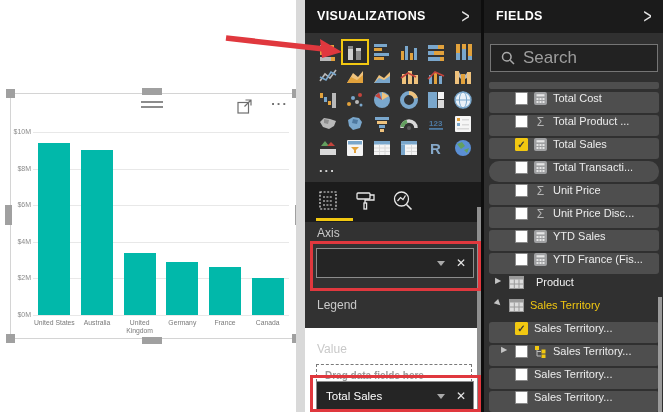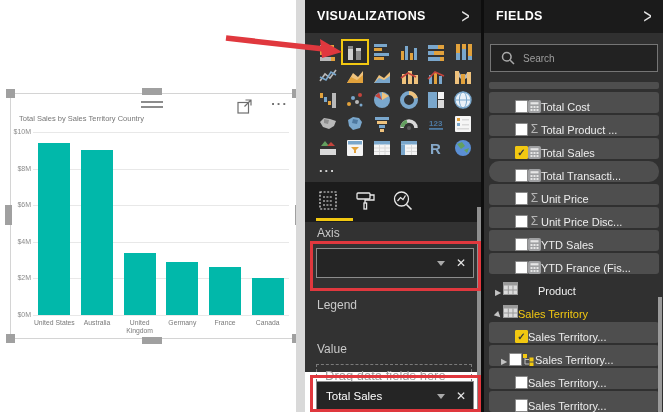--- a/index.html
+++ b/index.html
@@ -25,21 +25,21 @@
     font-size:13px; font-weight:bold; letter-spacing:2px; }
 
   #chart-title { position:absolute; left:8px; top:20px; font-size:7.5px; color:#777; }
   #plot { position:absolute; left:22px; top:38px; width:256px; height:183px; }
   .gridline { position:absolute; left:0; width:256px; height:1px; background:#E8E8E8; }
   .ytick { position:absolute; left:-22px; width:20px; text-align:right; font-size:7px; color:#8A8A8A; }
   .bar { position:absolute; bottom:0; }
   .xlabel { position:absolute; top:187px; font-size:6.8px; color:#7A7A7A; text-align:center; line-height:1.2; }
 
   
-  #viz-pane { position:absolute; left:305px; top:0; width:176px; height:372px; background:#323232; }
+  #viz-pane { position:absolute; left:305px; top:0; width:176px; height:328px; background:#323232; }
   .pane-header { position:relative; height:33px; background:#1B1B1B; color:#FFF;
     font-size:12.5px; font-weight:bold; letter-spacing:.4px; line-height:33px; padding-left:12px; }
   .pane-chevron { position:absolute; right:11px; top:0; font-size:14px; font-weight:normal;
     color:#E8E8E8; transform:scaleY(1.4); }
   #viz-gallery { position:absolute; left:11px; top:41px; width:164px;
     display:grid; grid-template-columns:repeat(6,27px); grid-auto-rows:24px; }
   .vicon { width:24px; height:22px; display:flex; align-items:center; justify-content:center; }
   .vicon.sel { background:#2A2A2A; outline:2px solid #F2C811; }
   #viz-more { position:absolute; left:14px; top:160px; color:#D6D6D6; font-size:13px;
     font-weight:bold; letter-spacing:2px; }
@@ -49,35 +49,35 @@
 
   .section-label { position:absolute; left:12px; font-size:12px; color:#C9C9C9; }
   .well { position:absolute; left:11px; width:158px; height:30px; background:#252525;
     border:1px solid #8C8C8C; color:#FFF; font-size:11.5px; display:flex; align-items:center;
     padding-left:9px; }
   .well .caret { position:absolute; right:28px; top:12px; width:0; height:0;
     border-left:4px solid transparent; border-right:4px solid transparent; border-top:5px solid #A9A9A9; }
   .well .remove { position:absolute; right:7px; top:7px; color:#E8E8E8; font-size:12px; }
   .well-dash { position:absolute; left:11px; width:158px; border-top:1px dashed #6F6F6F; }
   #legend-drop { position:absolute; left:11px; top:142px; width:156px; height:23px;
-    border:1px dashed #7A7A7A; color:#9A9A9A; font-size:13px; line-height:22px; padding-left:8px; }
+    border:1px dashed #7A7A7A; color:#9A9A9A; font-size:10px; line-height:22px; padding-left:8px;font-weight:bold; }
   #viz-sections { position:absolute; left:0; top:222px; width:176px; height:190px; }
   #viz-scrollbar { position:absolute; left:172px; top:207px; width:4px; height:205px; background:#8F8F8F; }
 
   #pane-divider { position:absolute; left:481px; top:0; width:3px; height:412px; background:#0E0E0E; }
 
   
   #fields-pane { position:absolute; left:484px; top:0; width:179px; height:412px; background:#303030; }
   #search-box { position:absolute; left:6px; top:44px; width:168px; height:28px; background:#222;
     border:1px solid #757575; display:flex; align-items:center; gap:8px; padding-left:10px; }
-  #search-box span { color:#9E9E9E; font-size:10px; }
+  #search-box span { color:#9E9E9E; font-size:17px; }
   #partial-row { position:absolute; left:5px; top:82px; width:170px; height:7px;
     background:#4E4E4E; border-radius:2px; }
   .frow { position:absolute; left:5px; width:170px; height:21px; border-radius:3px;
-    display:flex; align-items:flex-end; color:#ECECEC; font-size:11px;
+    display:flex; align-items:flex-start; gap:6px; color:#ECECEC; font-size:11px;
     white-space:nowrap; overflow:hidden; }
   .frow.measure, .frow.field { background:#4E4E4E; padding-left:26px; }
   .frow.field.expandable { padding-left:12px; }
   .frow.table { background:transparent; padding-left:6px; color:#F0F0F0; }
   .frow .chev { color:#C4C4C4; font-size:8px; width:8px; flex:0 0 auto; }
   .frow .chev.exp { transform:rotate(45deg); }
   .cb { width:13px; height:13px; background:#FFF; border:1px solid #8A8A8A; border-radius:1px;
     flex:0 0 auto; text-align:center; line-height:12px; font-size:10px; color:#3A3A3A; }
   .cb.checked { background:#F2C811; border-color:#F2C811; font-weight:bold; }
   .sigma { color:#B5B5B5; font-size:12px; width:13px; text-align:center; flex:0 0 auto; }
@@ -109,21 +109,20 @@
       <div class="handle h-mr"></div>
       <div id="drag-lines">
           <div></div>
           <div></div>
         </div>
       <svg id="focus-icon" viewBox="0 0 15 15">
         <rect x="1" y="3.5" width="10.5" height="10.5" fill="none" stroke="#6E6E6E" stroke-width="1.2"></rect>
         <path d="M8.5,1 H14 V6.5 M14,1 L7.5,7.5" fill="none" stroke="#6E6E6E" stroke-width="1.2"></path>
       </svg>
       <div id="visual-ellipsis">...</div>
-      <div id="chart-title">Total Sales by Sales Territory Country</div>
       <div id="plot">
           <div class="gridline" style="top: 183px;"></div>
           <div class="ytick" style="top: 179px;">$0M</div>
           <div class="gridline" style="top: 146.4px;"></div>
           <div class="ytick" style="top: 142.4px;">$2M</div>
           <div class="gridline" style="top: 109.8px;"></div>
           <div class="ytick" style="top: 105.8px;">$4M</div>
           <div class="gridline" style="top: 73.2px;"></div>
           <div class="ytick" style="top: 69.2px;">$6M</div>
           <div class="gridline" style="top: 36.6px;"></div>
@@ -539,21 +538,21 @@
         </div>
         <div class="frow table" style="top: 276px;">
           <span class="chev">▶</span>
           <span><svg width="15" height="13" viewBox="0 0 15 13" style="flex:0 0 auto">
               <rect x="0.5" y="0.5" width="14" height="12" fill="#DCDCDC" stroke="#9A9A9A"></rect>
               <rect x="0.5" y="0.5" width="14" height="3" fill="#9A9A9A"></rect>
               <line x1="5.3" y1="3.5" x2="5.3" y2="12.5" stroke="#9A9A9A"></line>
               <line x1="10" y1="3.5" x2="10" y2="12.5" stroke="#9A9A9A"></line>
               <line x1="0.5" y1="8" x2="14.5" y2="8" stroke="#9A9A9A"></line>
             </svg></span>
-          <span class="flabel" style="margin-left:20px">Product</span>
+          <span class="flabel" style="margin-left:6px">Product</span>
         </div>
         <div class="frow table" style="top: 299px;">
           <span class="chev exp">▶</span>
           <span><svg width="15" height="13" viewBox="0 0 15 13" style="flex:0 0 auto">
               <rect x="0.5" y="0.5" width="14" height="12" fill="#DCDCDC" stroke="#9A9A9A"></rect>
               <rect x="0.5" y="0.5" width="14" height="3" fill="#9A9A9A"></rect>
               <line x1="5.3" y1="3.5" x2="5.3" y2="12.5" stroke="#9A9A9A"></line>
               <line x1="10" y1="3.5" x2="10" y2="12.5" stroke="#9A9A9A"></line>
               <line x1="0.5" y1="8" x2="14.5" y2="8" stroke="#9A9A9A"></line>
             </svg></span>

